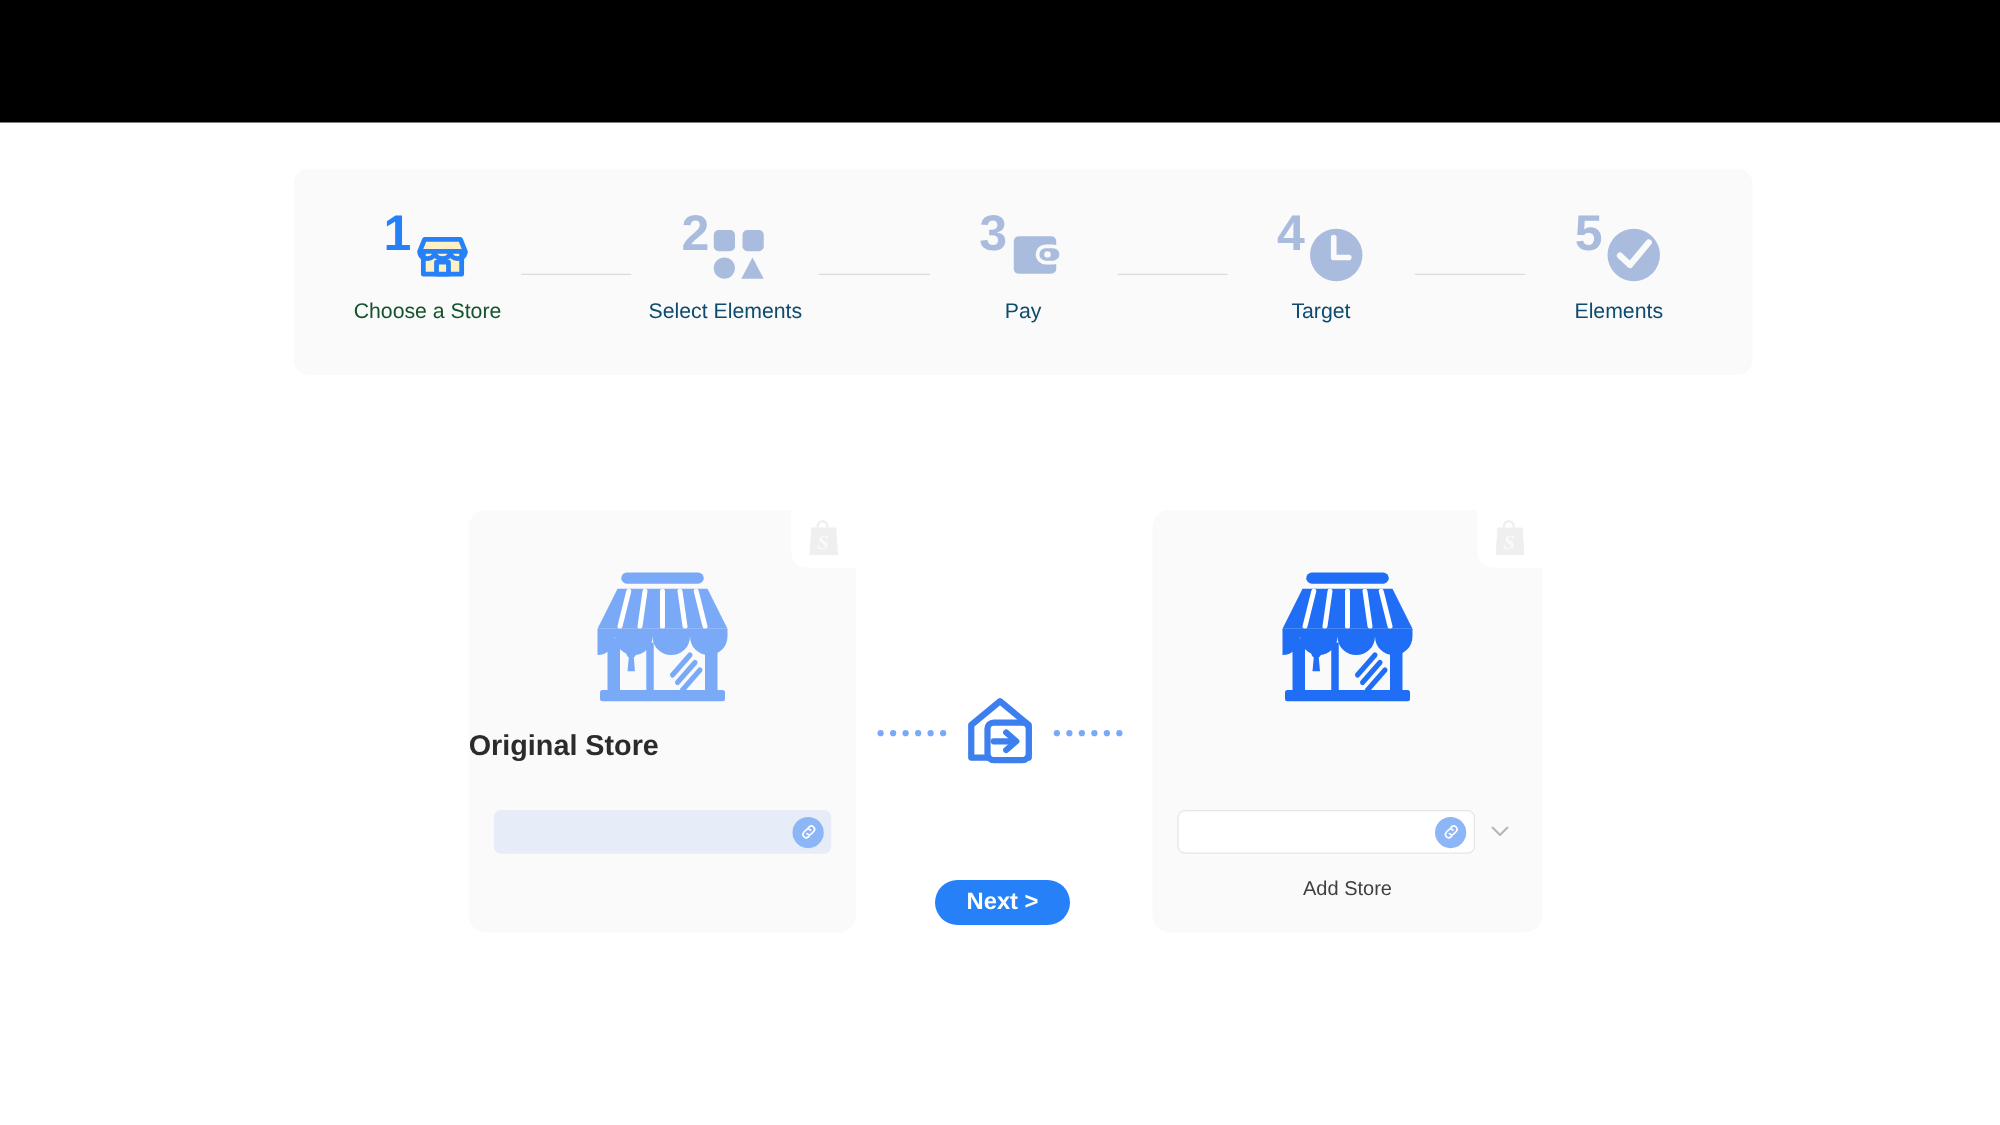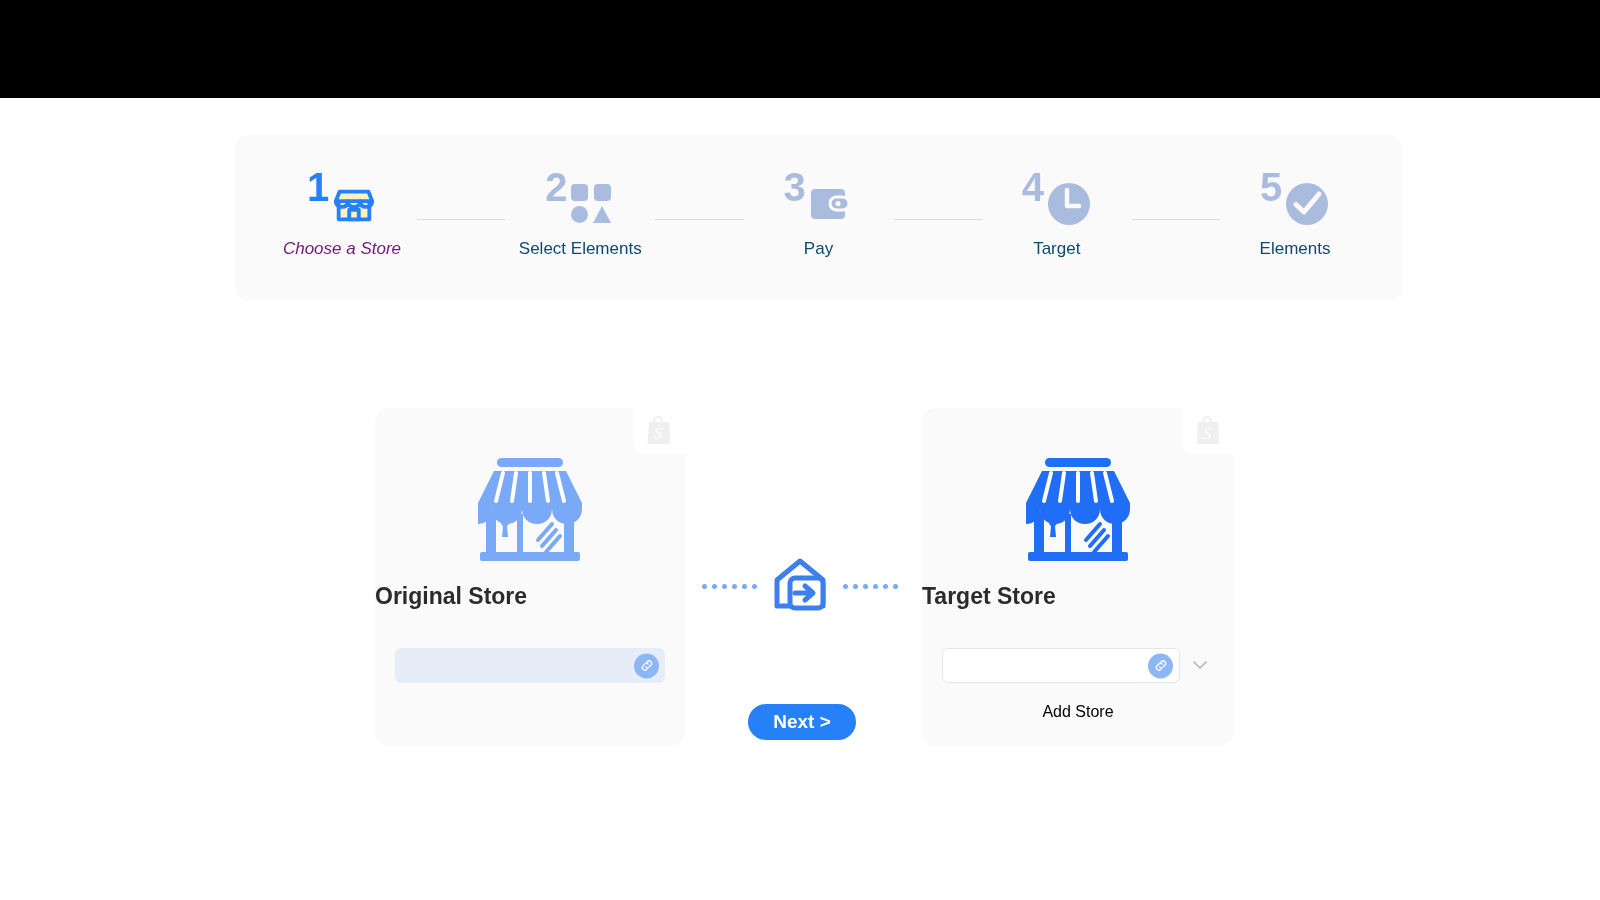--- a/index.html
+++ b/index.html
@@ -40,21 +40,21 @@
   }
   .step-num {
     font-size: 40px; font-weight: 700; line-height: 36px;
     color: #a9bcdd; margin-right: 2px;
   }
   .step.active .step-num { color: #2680f8; }
   .step-icon { width: 46px; height: 46px; position: relative; margin-top: 12px; }
   .step-label {
     margin-top: 8px; font-size: 17px; color: #0c4a6e; white-space: nowrap;
   }
-  .step.active .step-label { color: #701a75; font-style: italic; }
+  .step.active .step-label { color: #14532d; }
   .connector {
     flex: 1 1 auto; height: 1px; background: #dcdcdc;
     margin-top: 50px; min-width: 40px;
   }
 
   
   .icon-store1 { width: 46px; height: 46px; }
 
   
   .icon-elements { width: 46px; height: 46px; position: relative; }
@@ -120,21 +120,21 @@
     display: flex; align-items: center; justify-content: center;
     cursor: pointer;
   }
   .chevron-btn {
     width: 28px; height: 28px; margin-left: 6px;
     display: flex; align-items: center; justify-content: center;
     cursor: pointer;
   }
   .add-store-link {
     position: absolute; left: 0; right: 0; top: 295px;
-    text-align: center; font-size: 16px; color: #000000;
+    text-align: center; font-size: 16px; color: #404040;
     cursor: pointer;
   }
 
   
   .transfer {
     position: absolute; left: 700px; top: 558px;
     width: 200px; height: 56px;
     display: flex; align-items: center; justify-content: center;
   }
   .dots { display: flex; gap: 5px; align-items: center; }
@@ -338,21 +338,20 @@
         <rect x="94" y="55" width="10" height="45" fill="#1f6ef5"></rect>
         <rect x="47" y="58" width="6" height="42" fill="#1f6ef5"></rect>
         <rect x="10" y="96" width="100" height="9" rx="2" fill="#1f6ef5"></rect>
         <path d="M33 70 a4 4 0 1 1 4 0 l1 11 l-6 0 Z" fill="#1f6ef5"></path>
         <path d="M68 84 L82 68" stroke="#1f6ef5" stroke-width="4" stroke-linecap="round"></path>
         <path d="M72 90 L86 74" stroke="#1f6ef5" stroke-width="4" stroke-linecap="round"></path>
         <path d="M76 96 L90 80" stroke="#1f6ef5" stroke-width="4" stroke-linecap="round"></path>
       </svg>
     </span>
 
-    <div class="card-title">Target Store</div>
 
     <div class="input-row">
       <div class="store-input empty">
         <input type="text" value="" placeholder="" style="">
         <span class="link-btn">
           <svg width="14" height="14" viewBox="0 0 16 16" fill="none" aria-hidden="true">
             <path d="M6.4 9.6 a3 3 0 0 0 4.2 0 l2.1-2.1 a3 3 0 0 0 -4.2 -4.2 L7.4 4.4" stroke="#ffffff" stroke-width="1.5" stroke-linecap="round" fill="none"></path>
             <path d="M9.6 6.4 a3 3 0 0 0 -4.2 0 l-2.1 2.1 a3 3 0 0 0 4.2 4.2 L8.6 11.6" stroke="#ffffff" stroke-width="1.5" stroke-linecap="round" fill="none"></path>
           </svg>
         </span>

